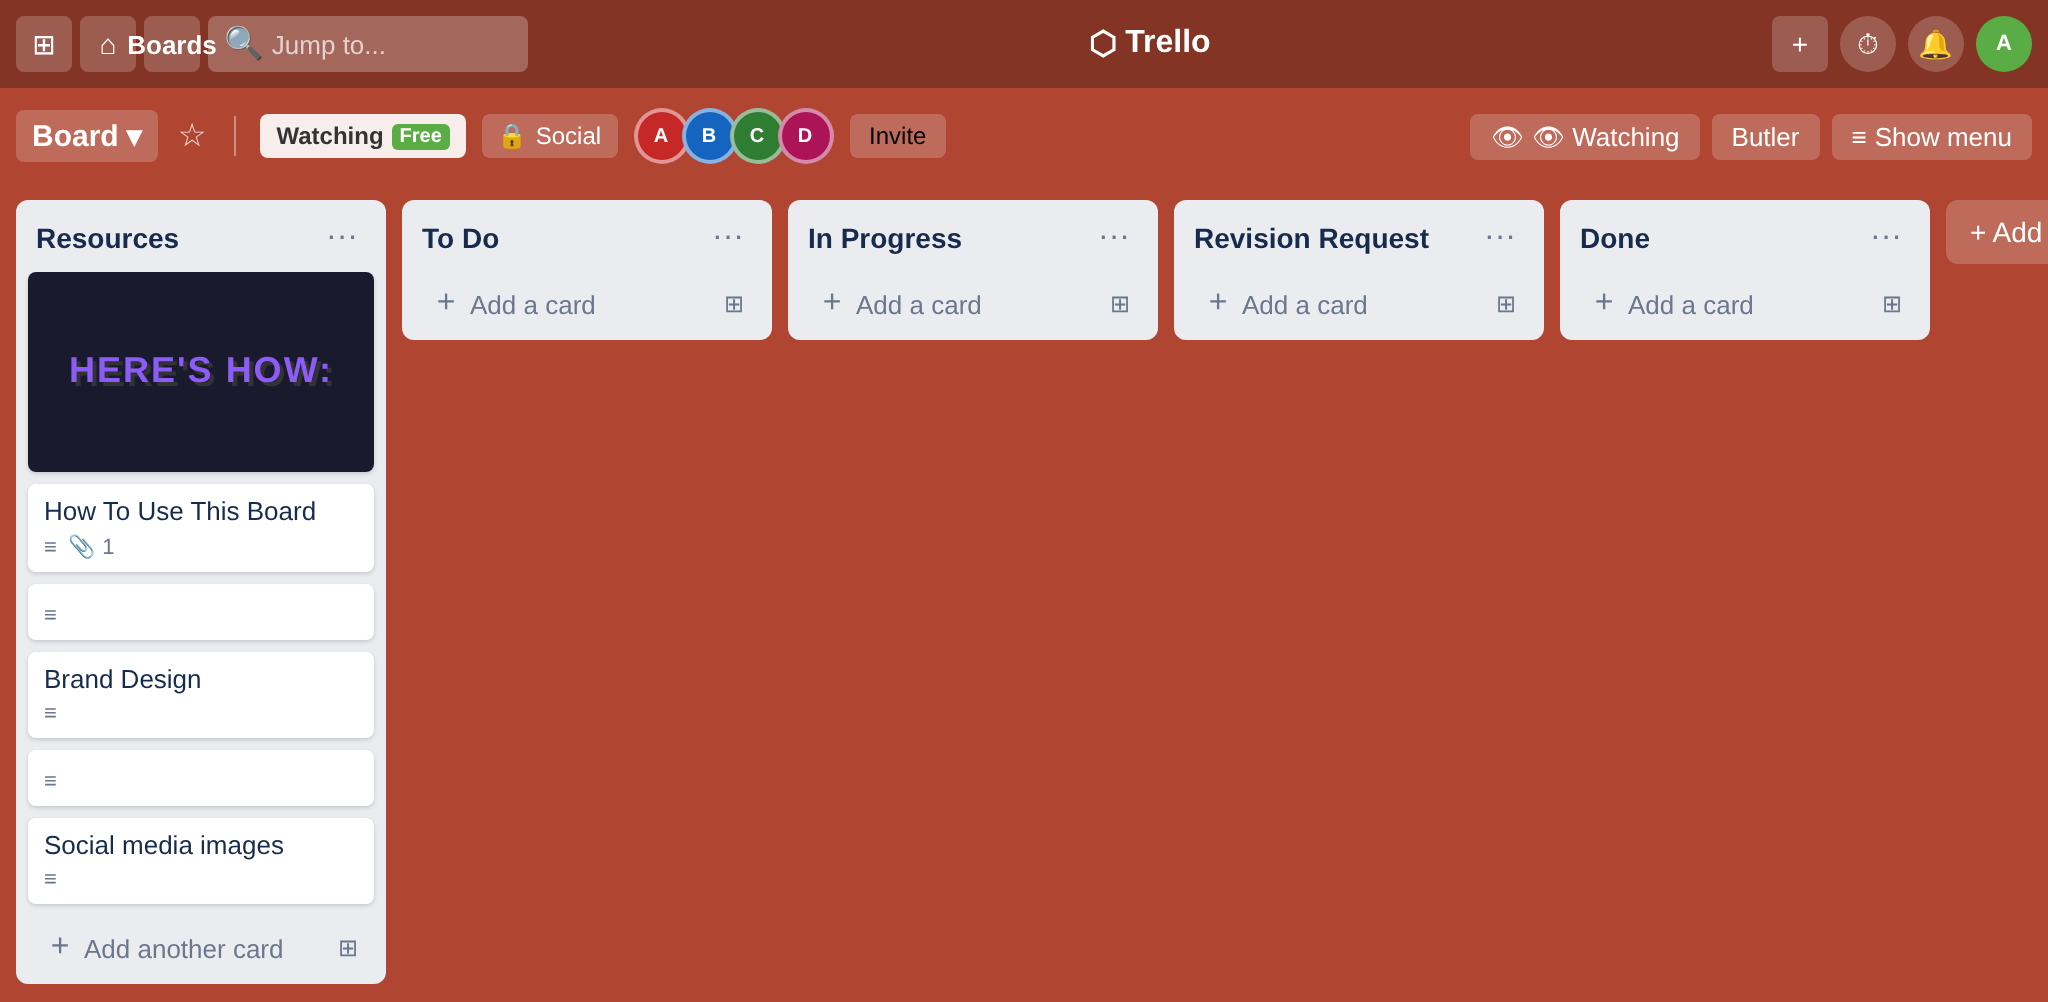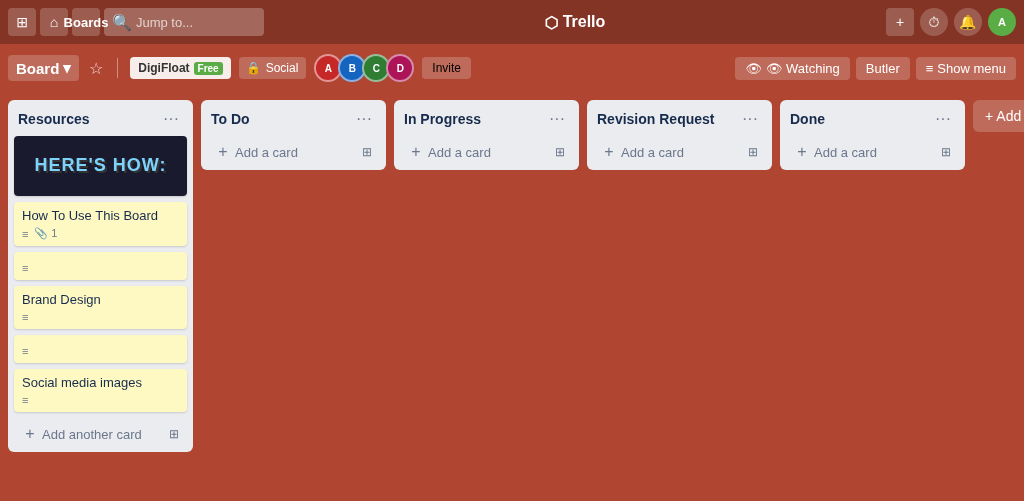--- a/index.html
+++ b/index.html
@@ -210,46 +210,46 @@
       font-size: 16px;
       padding: 2px 4px;
       border-radius: 3px;
     }
     .list-cards {
       flex: 1;
       overflow-y: auto;
       padding: 0 6px;
     }
     .card {
-      background: #fef9c3;
+      background: #ffffff;
       border-radius: 4px;
       padding: 6px 8px;
       margin-bottom: 6px;
       cursor: pointer;
       box-shadow: 0 1px 2px rgba(0,0,0,0.15);
       font-size: 13px;
       color: #172b4d;
     }
     .card-hero {
       background: white;
       border-radius: 4px;
       margin-bottom: 6px;
       cursor: pointer;
       box-shadow: 0 1px 2px rgba(0,0,0,0.15);
       overflow: hidden;
     }
     .card-hero-image {
       width: 100%;
-      height: 60px;
+      height: 100px;
       background: #1a1a2e;
       display: flex; align-items: center; justify-content: center;
       font-family: 'Arial Black', sans-serif;
       font-size: 20px;
       font-weight: 900;
-      color: #7dd3fc;
+      color: #8b5cf6;
       letter-spacing: 1px;
       text-transform: uppercase;
       line-height: 1.2;
       text-align: center;
       padding: 4px;
     }
     .card-icons {
       display: flex;
       align-items: center;
       gap: 6px;
@@ -340,21 +340,21 @@
 </nav>
 
 <header id="board-header">
   <button class="board-title-btn">
     <span>Board</span>
     <span>▾</span>
   </button>
   <button class="star-btn">☆</button>
   <div class="divider-v"></div>
   <div class="workspace-badge">
-    <span>DigiFloat</span>
+    <span>Watching</span>
     <span class="free-tag">Free</span>
   </div>
   <button class="private-btn">
     <span>🔒</span>
     <span>Social</span>
   </button>
   <div class="member-avatars">
     <div class="member-avatar" style="background:#c62828">A</div>
     <div class="member-avatar" style="background:#1565c0">B</div>
     <div class="member-avatar" style="background:#2e7d32">C</div>

